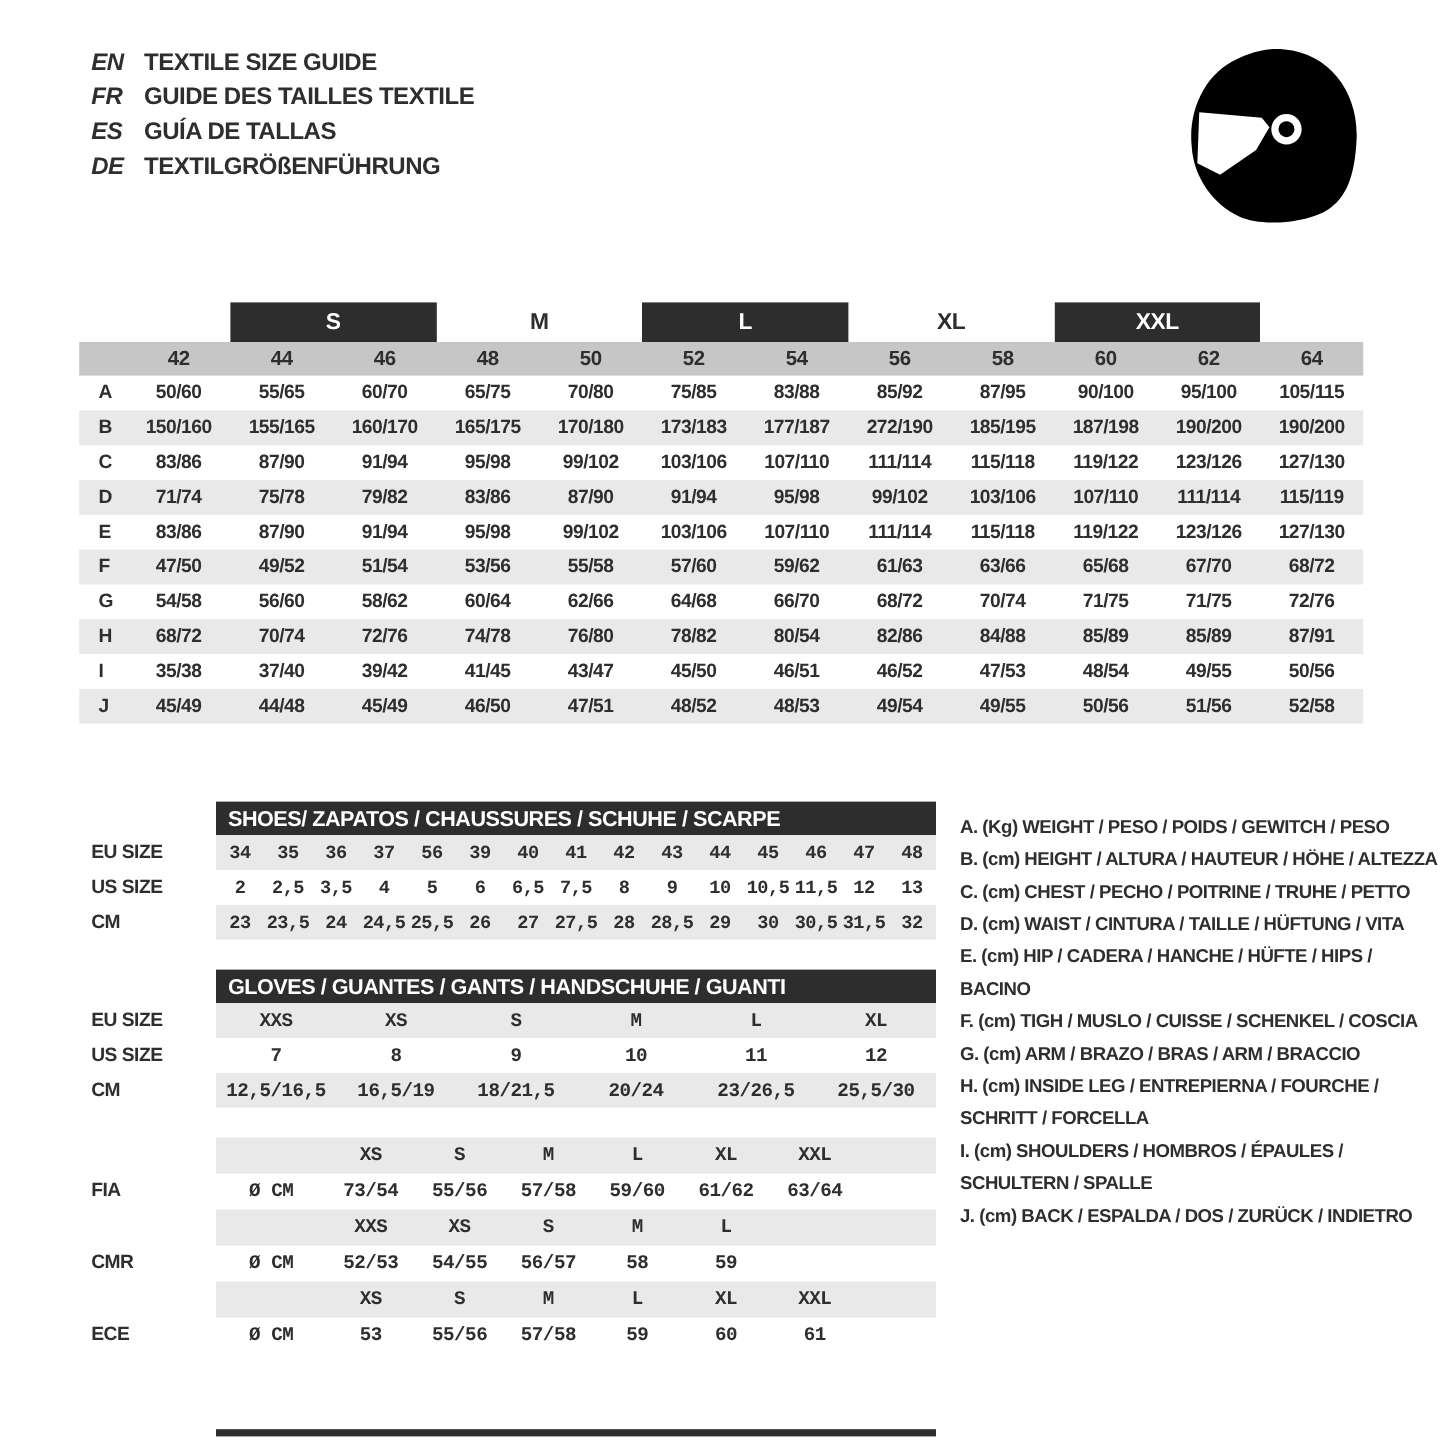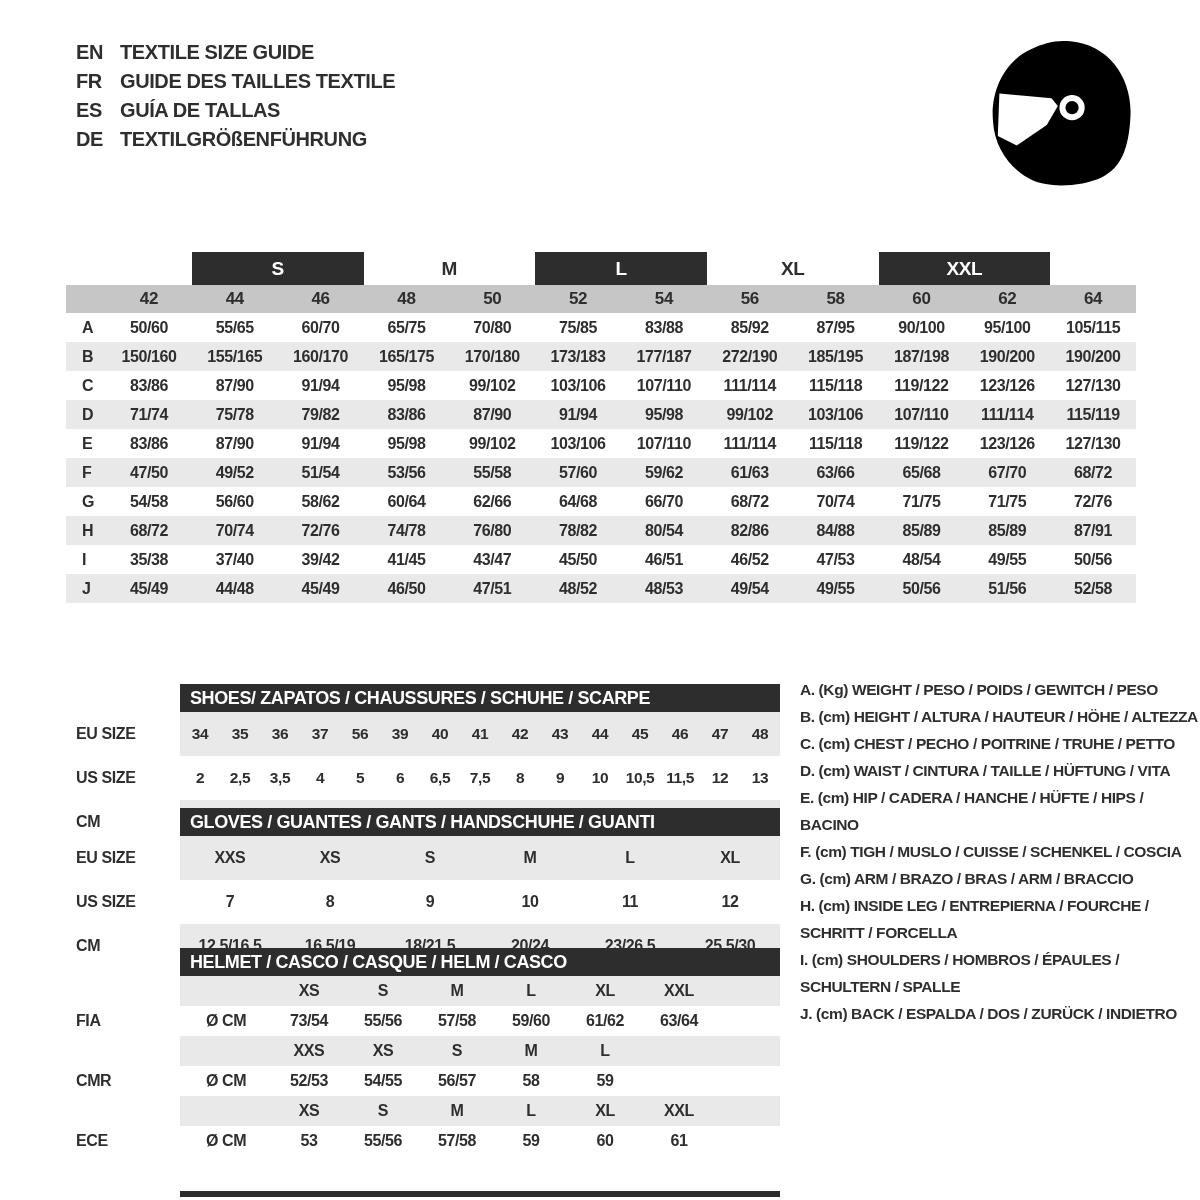--- a/index.html
+++ b/index.html
@@ -2,41 +2,41 @@
 <html><head>
 <meta charset="utf-8">
 <style>
   html,body{margin:0;padding:0;background:#fff;}
   body{width:1200px;height:1200px;font-family:"Liberation Sans",sans-serif;color:#2e2e2e;}
   .canvas{position:relative;width:1200px;height:1200px;background:#fff;overflow:hidden;
           letter-spacing:-0.4px;}
   
   .lang-block{position:absolute;left:76px;top:38px;}
   .lang-row{display:flex;line-height:29px;font-weight:bold;font-size:20px;}
-  .lang-code{width:44px;flex:0 0 44px;}
+  .lang-code{width:44px;flex:0 0 44px;font-style:italic;}
   
   .helmet-icon{position:absolute;left:982px;top:30px;width:158px;height:168px;}
   
   .textile{position:absolute;left:66px;top:252px;width:1070px;}
   .band-row{display:grid;grid-template-columns:40px repeat(12,1fr);height:33px;}
   .size-group{display:flex;align-items:center;justify-content:center;font-weight:bold;font-size:19px;grid-column:span 2;}
   .size-group.band{background:#2d2d2d;color:#fff;}
   .num-row{display:grid;grid-template-columns:40px repeat(12,1fr);height:28px;background:#c6c6c6;
            align-items:center;text-align:center;font-weight:bold;font-size:17px;}
   .t-row{display:grid;grid-template-columns:40px repeat(12,1fr);height:29px;align-items:center;
          text-align:center;font-weight:bold;font-size:16px;}
   .t-row.shaded{background:#e9e9e9;}
   .t-letter{text-align:left;padding-left:16px;}
   
   .section{position:absolute;left:62px;width:718px;}
   .sec-header{margin-left:118px;height:28px;background:#2d2d2d;color:#fff;font-weight:bold;
               font-size:18px;display:flex;align-items:center;padding-left:10px;box-sizing:border-box;}
-  .sec-row{display:flex;height:44px;align-items:stretch;}
+  .sec-row{display:flex;height:29px;align-items:stretch;}
   .sec-label{width:118px;flex:0 0 118px;display:flex;align-items:center;font-weight:bold;font-size:16px;padding-left:14px;box-sizing:border-box;}
-  .sec-content{flex:1;display:grid;align-items:center;text-align:center;font-weight:bold;font-size:16px;}
+  .sec-content{flex:1;display:grid;align-items:center;text-align:center;font-weight:bold;font-size:16px;font-family:Liberation Mono, monospace;}
   .sec-row.shaded .sec-content{background:#e9e9e9;}
   #shoes-table .sec-content{grid-template-columns:repeat(15,1fr);font-size:15.5px;}
   #gloves-table .sec-content{grid-template-columns:repeat(6,1fr);}
   #helmet-table .sec-content{grid-template-columns:92px repeat(6,74px);}
   #helmet-table .sec-row{height:30px;}
   
   .legend{position:absolute;left:800px;top:676px;width:402px;font-weight:bold;font-size:15.5px;line-height:27px;}
   .legend-item{margin:0;}
   
   .bottom-bar{position:absolute;left:180px;top:1191px;width:600px;height:6px;background:#2d2d2d;}
@@ -242,21 +242,21 @@
         <div>48/52</div>
         <div>48/53</div>
         <div>49/54</div>
         <div>49/55</div>
         <div>50/56</div>
         <div>51/56</div>
         <div>52/58</div>
       </div>
     </div>
 
-  <div class="section" id="shoes-table" style="top:684px">
+  <div class="section" id="shoes-table" style="top:668px">
     <div class="sec-header">SHOES/ ZAPATOS / CHAUSSURES / SCHUHE / SCARPE</div>
   <div class="sec-row shaded">
         <div class="sec-label">EU SIZE</div>
         <div class="sec-content">
           <div>34</div>
           <div>35</div>
           <div>36</div>
           <div>37</div>
           <div>56</div>
           <div>39</div>
@@ -344,21 +344,20 @@
           <div>16,5/19</div>
           <div>18/21,5</div>
           <div>20/24</div>
           <div>23/26,5</div>
           <div>25,5/30</div>
         </div>
       </div>
     </div>
 
   <div class="section" id="helmet-table" style="top:948px">
-    <div class="sec-header">HELMET / CASCO / CASQUE / HELM / CASCO</div>
   <div class="sec-row shaded">
         <div class="sec-label"></div>
         <div class="sec-content">
           <div></div>
           <div>XS</div>
           <div>S</div>
           <div>M</div>
           <div>L</div>
           <div>XL</div>
           <div>XXL</div>

